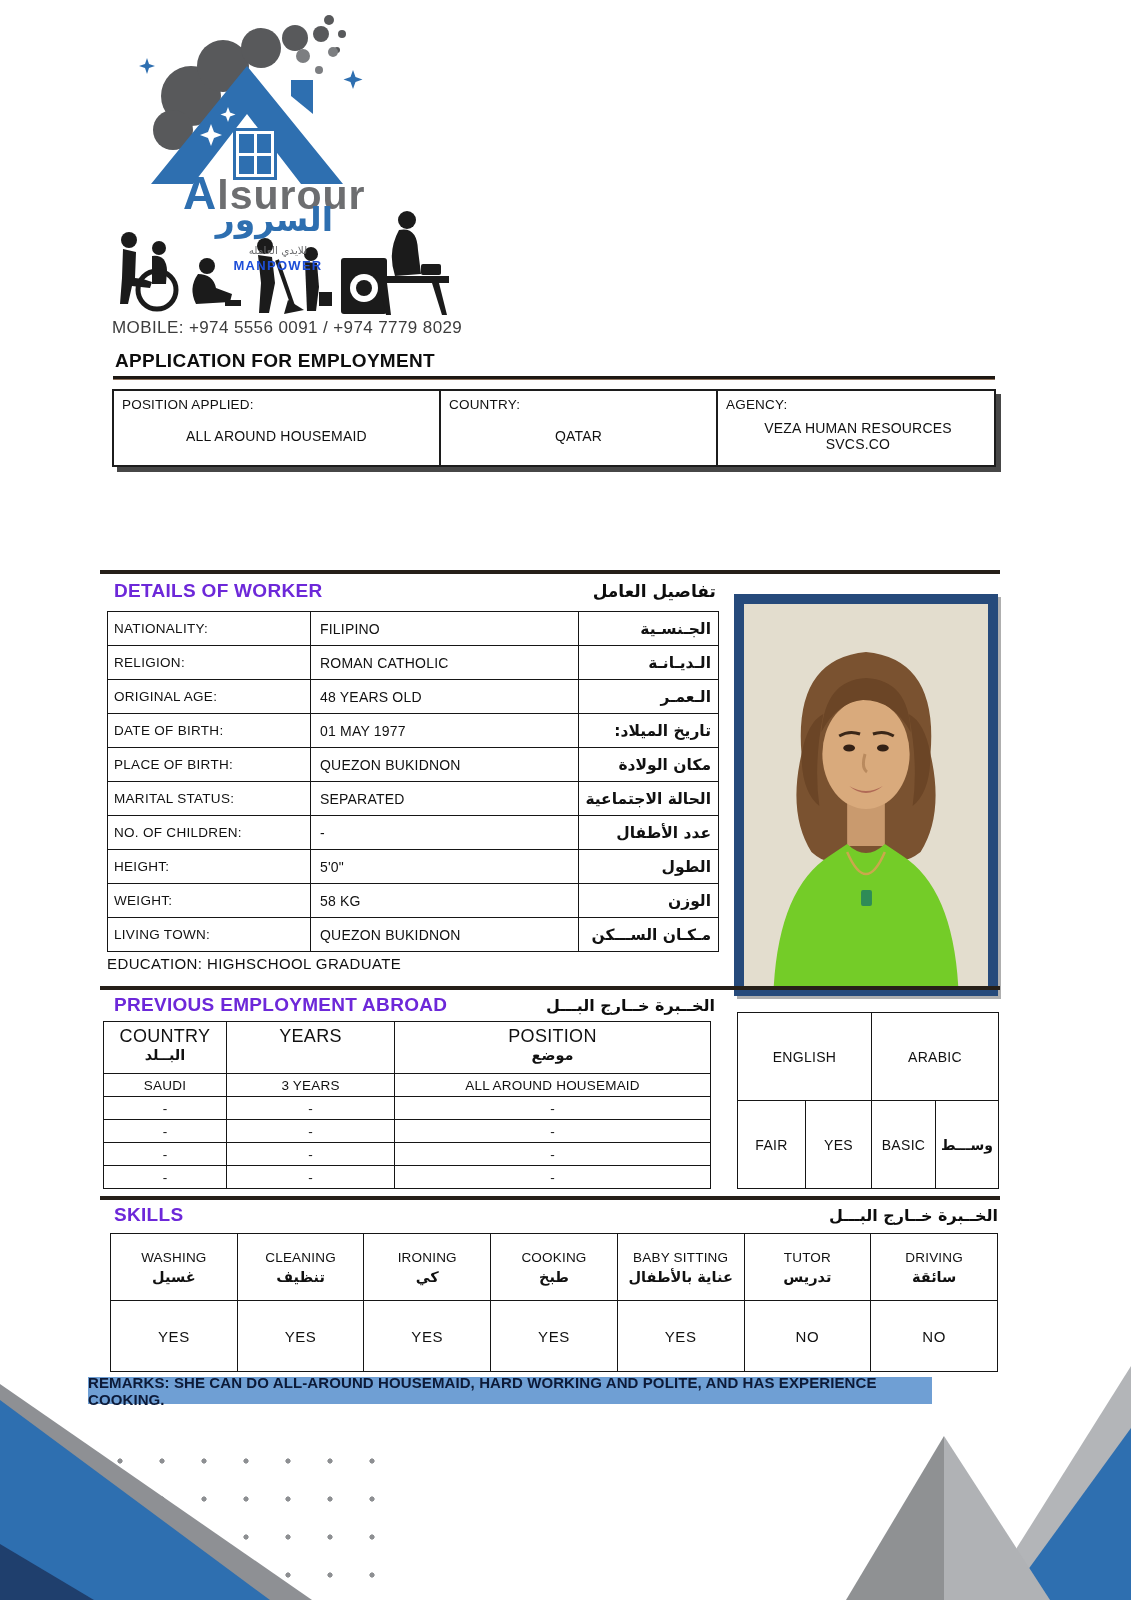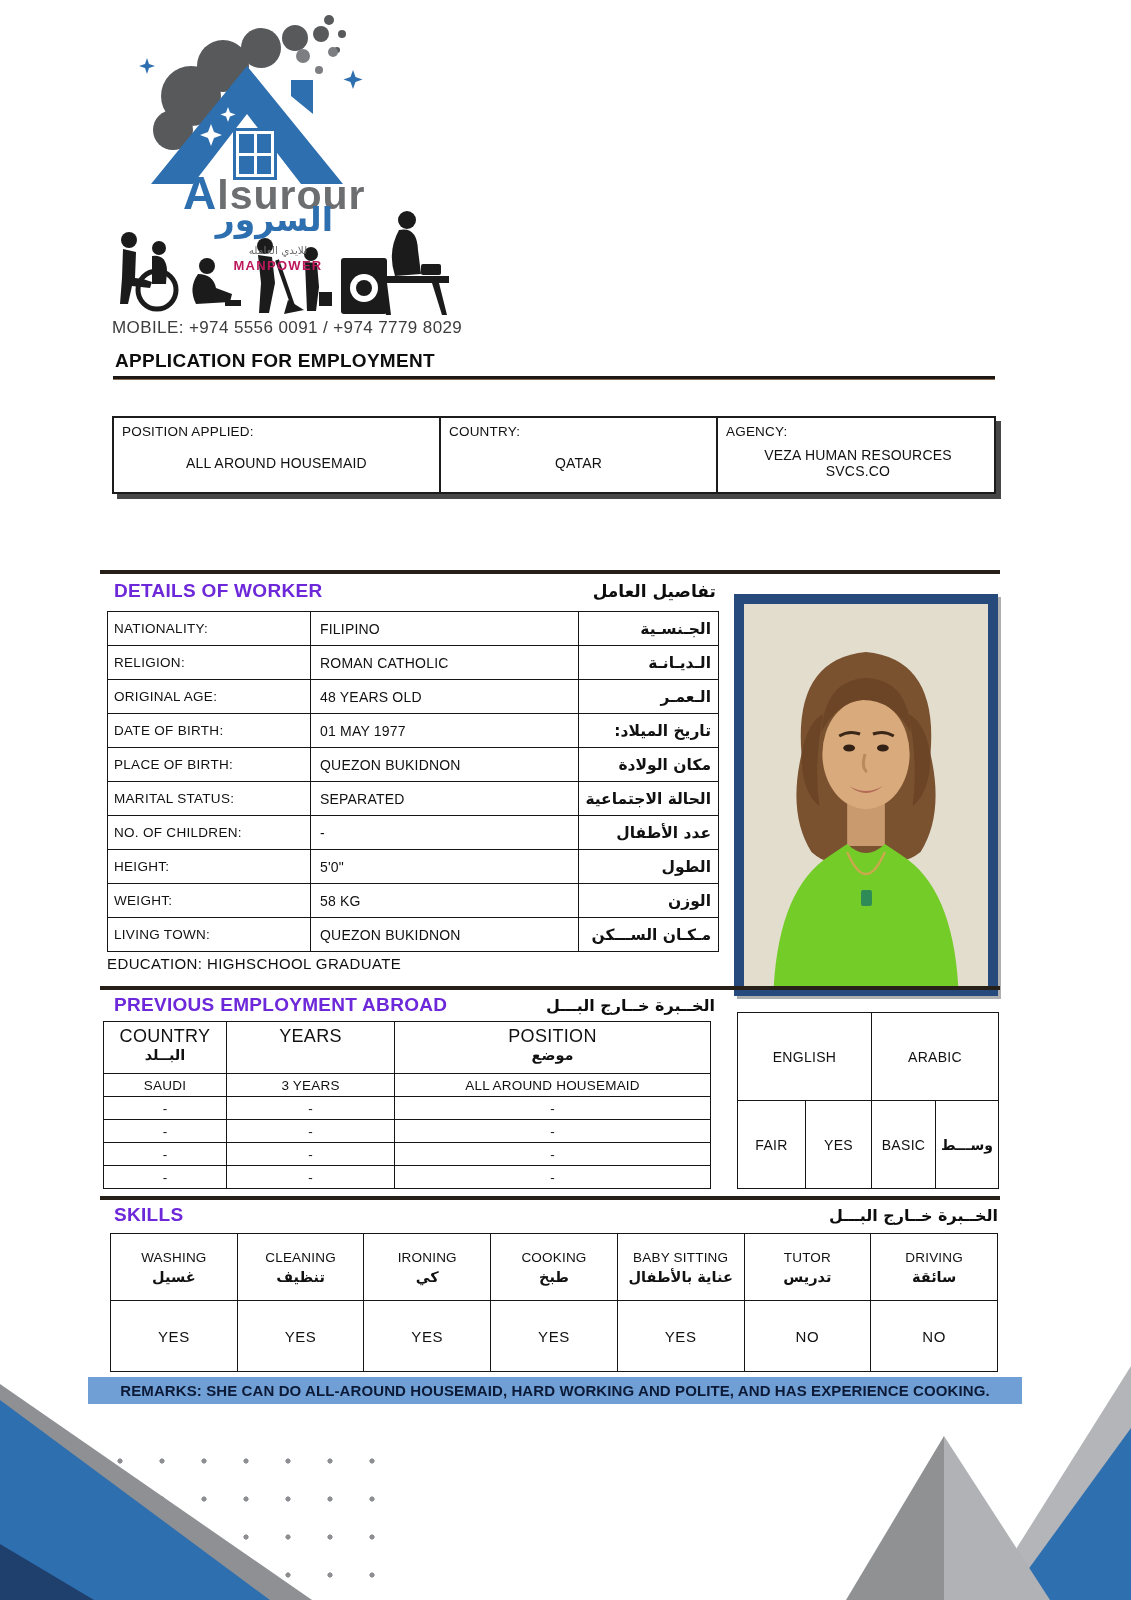--- a/index.html
+++ b/index.html
@@ -25,36 +25,36 @@
     background-size: 42px 38px; background-position: 4px 4px;
   }
 
   
   .logo { position: absolute; left: 95px; top: 8px; width: 400px; height: 312px; }
   .logo svg { position: absolute; left: 0; top: 0; }
   .brand { position: absolute; left: 88px; top: 158px; font-size: 41px; font-weight: bold; letter-spacing: 1px; color: #6d6e70; }
   .brand .brand-a { color: var(--brand_blue, #2e6fb0); font-size: 46px; }
   .brand-ar { position: absolute; left: 128px; top: 192px; width: 110px; text-align: center; font-size: 33px; font-weight: bold; color: var(--brand_blue, #2e6fb0); }
   .brand-sub { position: absolute; left: 124px; top: 236px; width: 118px; text-align: center; font-size: 10.5px; color: #6d6e70; }
-  .brand-tag { position: absolute; left: 124px; top: 250px; width: 118px; text-align: center; font-size: 13px; font-weight: bold; letter-spacing: 1.3px; color: #be185d; }
+  .brand-tag { position: absolute; left: 124px; top: 250px; width: 118px; text-align: center; font-size: 13px; font-weight: bold; letter-spacing: 1.3px; color: #1d4ed8; }
 
   
   .mobile-line { position: absolute; left: 112px; top: 318px; font-size: 17px; letter-spacing: 0.4px; color: #3d3d3d; }
   .page-title { position: absolute; left: 115px; top: 350px; font-size: 19px; font-weight: bold; letter-spacing: 0.3px; color: #0e0e0e; }
   .title-rule { position: absolute; left: 113px; top: 376px; width: 882px; height: 3px; border-top: 3.5px solid #1d1813; border-bottom: 1.5px solid #8c6f5a; }
   .section-rule { position: absolute; height: 4px; background: #262019; }
 
   
   .app-table { position: absolute; left: 112px; top: 389px; width: 884px; }
   .app-row {
     display: grid; grid-template-columns: 325px 277px 282px;
     border: 2px solid #1c1c1c; background: #fff; box-shadow: 5px 5px 0 #474747;
   }
   .app-row + .app-row { margin-top: 5px; }
-  .app-row-1 { height: 78px; margin-top: 27px; } .app-row-2 { height: 73px; }
+  .app-row-1 { height: 78px; } .app-row-2 { height: 73px; }
   .app-cell { position: relative; }
   .app-cell + .app-cell { border-left: 2px solid #1c1c1c; }
   .cell-label { position: absolute; top: 6px; left: 8px; font-size: 13.5px; letter-spacing: 0.2px; }
   .cell-value { display: flex; align-items: center; justify-content: center; height: 100%; padding-top: 16px; font-size: 14px; letter-spacing: 0.2px; text-align: center; }
   .cell-value.narrow { padding-left: 34px; padding-right: 34px; }
   .cell-value.small { font-size: 13px; }
 
   
   .sec-header { position: absolute; display: flex; justify-content: space-between; align-items: center; }
   .sec-title { font-size: 19px; font-weight: bold; letter-spacing: 0.3px; color: #6d28d9; }
@@ -93,21 +93,21 @@
 
   .skills-table { position: absolute; left: 110px; top: 1233px; width: 888px; }
   .skills-table tr.hdr { height: 67px; }
   .skills-table tr.data { height: 71px; }
   .skills-table td { text-align: center; vertical-align: middle; }
   .skill-label { font-size: 13.5px; letter-spacing: 0.2px; }
   .skill-ar { font-size: 14.5px; font-weight: bold; margin-top: 4px; }
   .skill-value { font-size: 15px; letter-spacing: 0.6px; }
 
   .remarks-bar {
-    position: absolute; left: 88px; top: 1377px; width: 934px; height: 27px;
+    position: absolute; left: 88px; top: 1377px; width: 844px; height: 27px;
     background: var(--remarks_bg, #6f9fd4);
     display: flex; align-items: center; justify-content: center;
     font-size: 15px; font-weight: bold; letter-spacing: 0.1px; color: #0c1a38;
   }
 </style>
 </head>
 <body>
 
 <div class="page">
 

